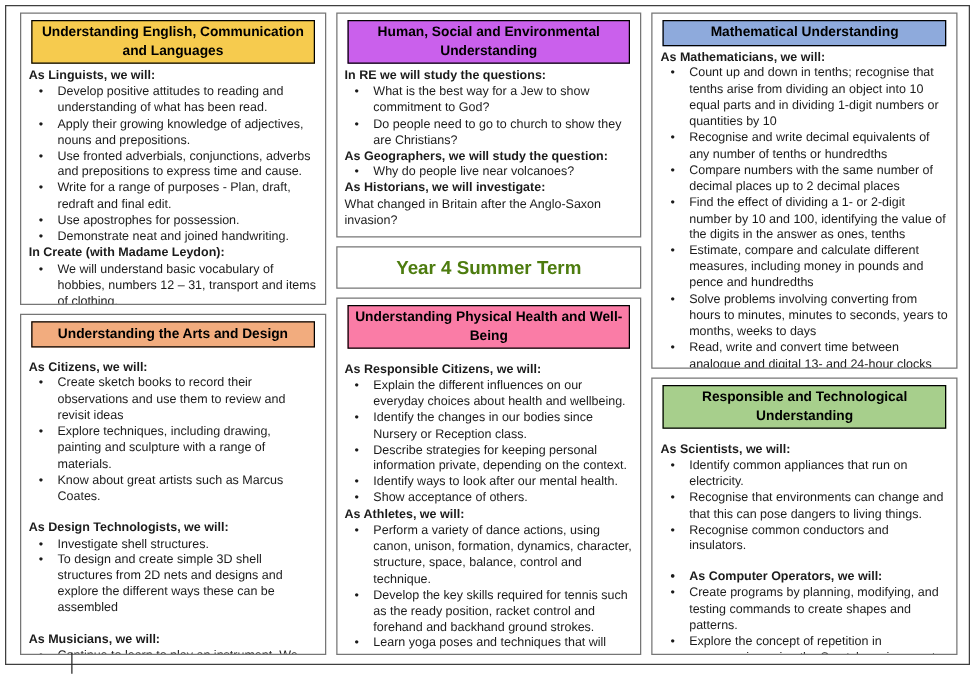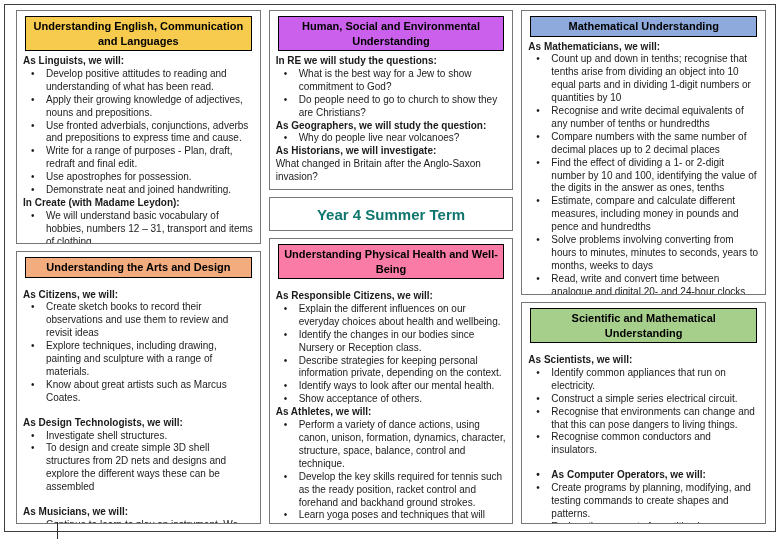--- a/index.html
+++ b/index.html
@@ -80,21 +80,21 @@
             <p class="section-heading">In RE we will study the questions:</p>
             <div class="bullet">What is the best way for a Jew to show commitment to God?</div>
             <div class="bullet">Do people need to go to church to show they are Christians?</div>
             <p class="section-heading">As Geographers, we will study the question:</p>
             <div class="bullet">Why do people live near volcanoes?</div>
             <p class="section-heading">As Historians, we will investigate:</p>
             <p class="plain-line">What changed in Britain after the Anglo-Saxon invasion?</p>
           </div>
       </section>
       <div class="term-box">
-        <span style="color: #0f766e;">Year 4 Summer Term</span>
+        <span style="color: #4d7c0f;">Year 4 Summer Term</span>
       </div>
       <section class="box box-health">
         <div class="box-header" style="background: rgb(250, 124, 166);">Understanding Physical Health and Well-Being</div>
         <div class="box-content gapped">
             <p class="section-heading">As Responsible Citizens, we will:</p>
             <div class="bullet">Explain the different influences on our everyday choices about health and wellbeing.</div>
             <div class="bullet">Identify the changes in our bodies since Nursery or Reception class.</div>
             <div class="bullet">Describe strategies for keeping personal information private, depending on the context.</div>
             <div class="bullet">Identify ways to look after our mental health.</div>
             <div class="bullet">Show acceptance of others.</div>
@@ -110,29 +110,28 @@
       <section class="box box-maths">
         <div class="box-header" style="background: rgb(142, 170, 220);">Mathematical Understanding</div>
         <div class="box-content">
             <p class="section-heading">As Mathematicians, we will:</p>
             <div class="bullet">Count up and down in tenths; recognise that tenths arise from dividing an object into 10 equal parts and in dividing 1-digit numbers or quantities by 10</div>
             <div class="bullet">Recognise and write decimal equivalents of any number of tenths or hundredths</div>
             <div class="bullet">Compare numbers with the same number of decimal places up to 2 decimal places</div>
             <div class="bullet">Find the effect of dividing a 1- or 2-digit number by 10 and 100, identifying the value of the digits in the answer as ones, tenths</div>
             <div class="bullet">Estimate, compare and calculate different measures, including money in pounds and pence and hundredths</div>
             <div class="bullet">Solve problems involving converting from hours to minutes, minutes to seconds, years to months, weeks to days</div>
-            <div class="bullet">Read, write and convert time between analogue and digital 20- and 24-hour clocks</div>
+            <div class="bullet">Read, write and convert time between analogue and digital 13- and 24-hour clocks</div>
           </div>
       </section>
       <section class="box box-science">
-        <div class="box-header" style="background: rgb(167, 207, 140);">Scientific and Mathematical Understanding</div>
+        <div class="box-header" style="background: rgb(167, 207, 140);">Responsible and Technological Understanding</div>
         <div class="box-content gapped">
             <p class="section-heading">As Scientists, we will:</p>
             <div class="bullet">Identify common appliances that run on electricity.</div>
-            <div class="bullet">Construct a simple series electrical circuit.</div>
             <div class="bullet">Recognise that environments can change and that this can pose dangers to living things.</div>
             <div class="bullet">Recognise common conductors and insulators.</div>
             <div class="section-gap"></div>
             <div class="bullet heading-bullet">As Computer Operators, we will:</div>
             <div class="bullet">Create programs by planning, modifying, and testing commands to create shapes and patterns.</div>
             <div class="bullet">Explore the concept of repetition in programming using the Scratch environment</div>
           </div>
       </section>
     </div>
 

